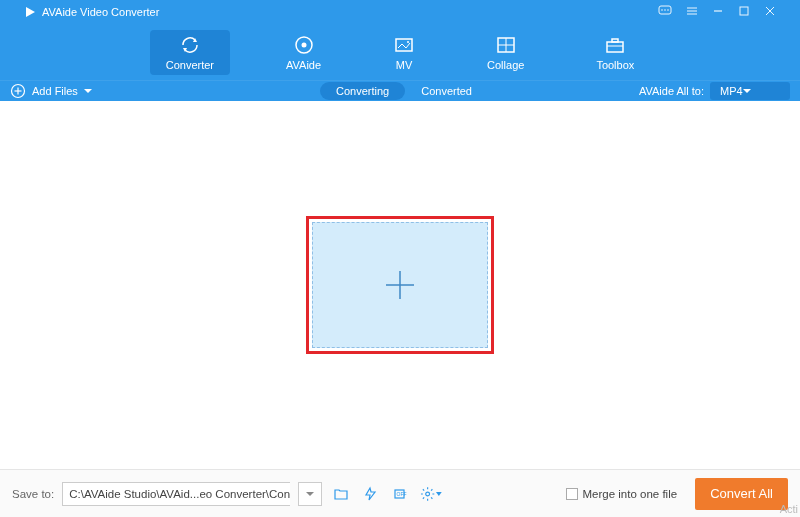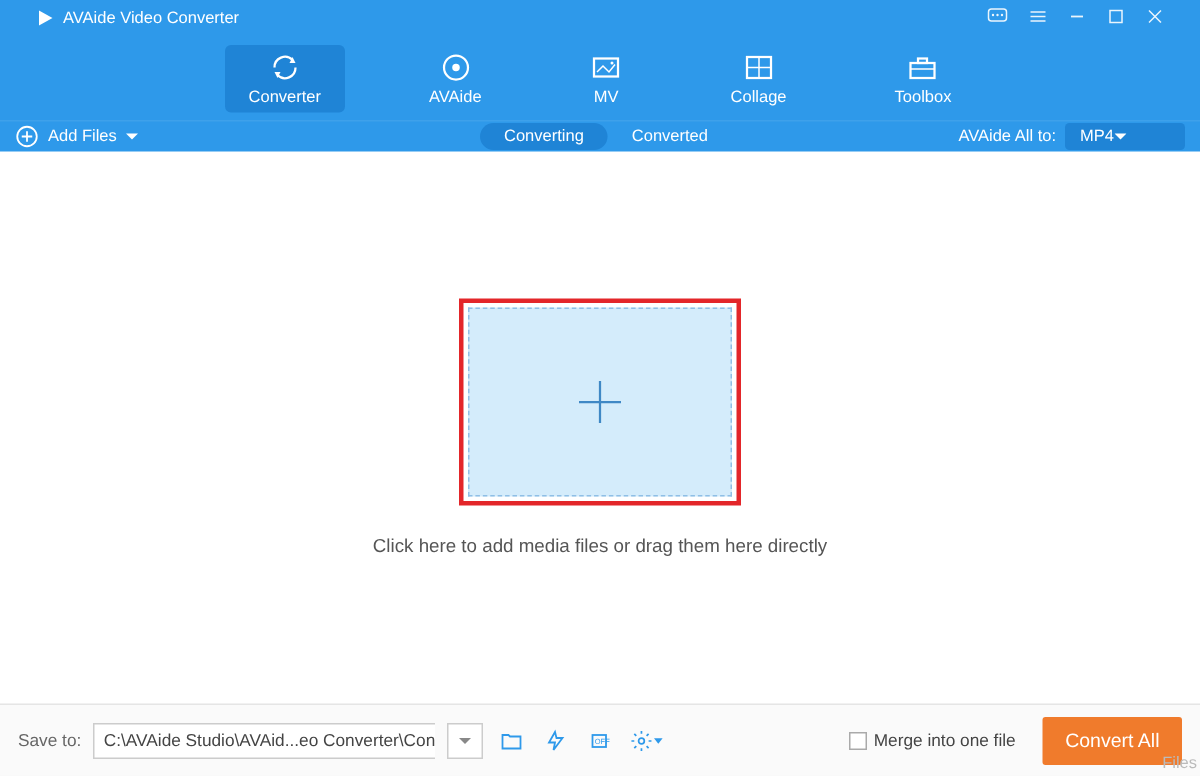--- a/index.html
+++ b/index.html
@@ -170,21 +170,20 @@
   <div class="main">
     <div class="drop-wrap">
       <div class="drop-outline">
         <div class="drop-box">
           <svg class="plus-sign" viewBox="0 0 36 36">
             <line x1="18" y1="4" x2="18" y2="32" stroke="#3f88c5" stroke-width="1.5"></line>
             <line x1="4" y1="18" x2="32" y2="18" stroke="#3f88c5" stroke-width="1.5"></line>
           </svg>
         </div>
       </div>
-      <div class="drop-text">Click here to add media files or drag them here directly</div>
     </div>
   </div>
 
   <div class="bottombar">
     <span class="label">Save to:</span>
     <div class="save-path">
         <span>C:\AVAide Studio\AVAid...eo Converter\Converted</span>
       </div>
     <div class="path-caret">
       <svg width="8" height="8" viewBox="0 0 8 8">
@@ -221,13 +220,13 @@
       <div class="checkbox"></div>
       <span>Merge into one file</span>
     </div>
     <div class="convert-btn">
         <span>Convert All</span>
       </div>
   </div>
 
 </div>
 
-<div class="watermark">Files</div>
+<div class="watermark">Acti</div>
 
 </body></html>

